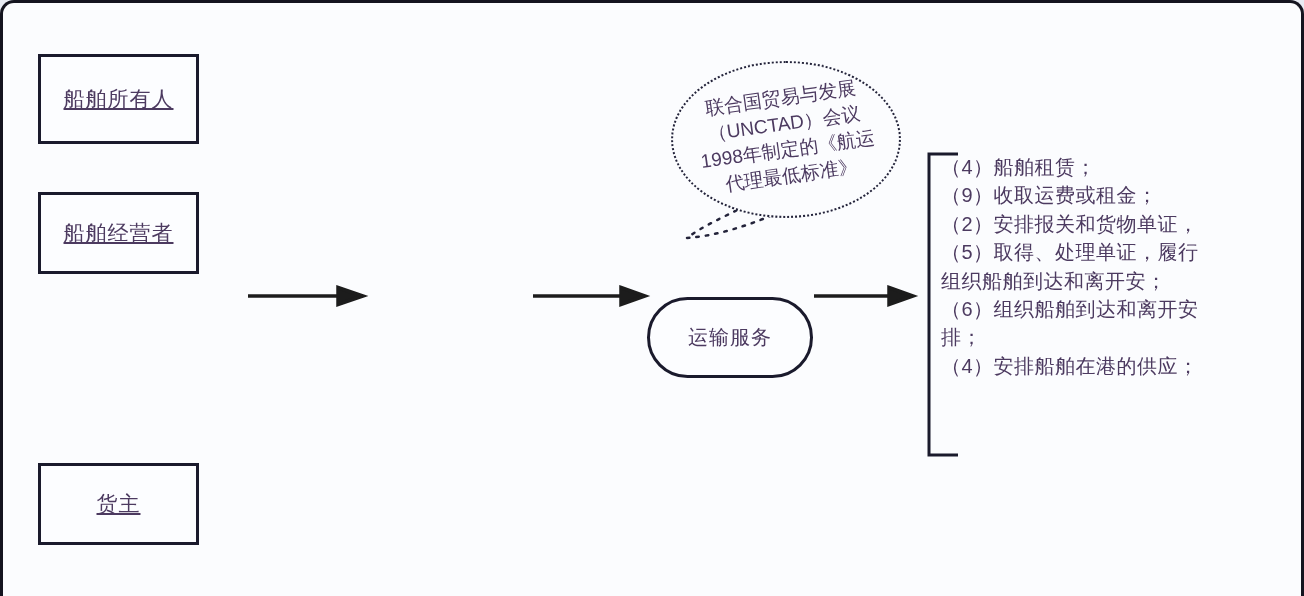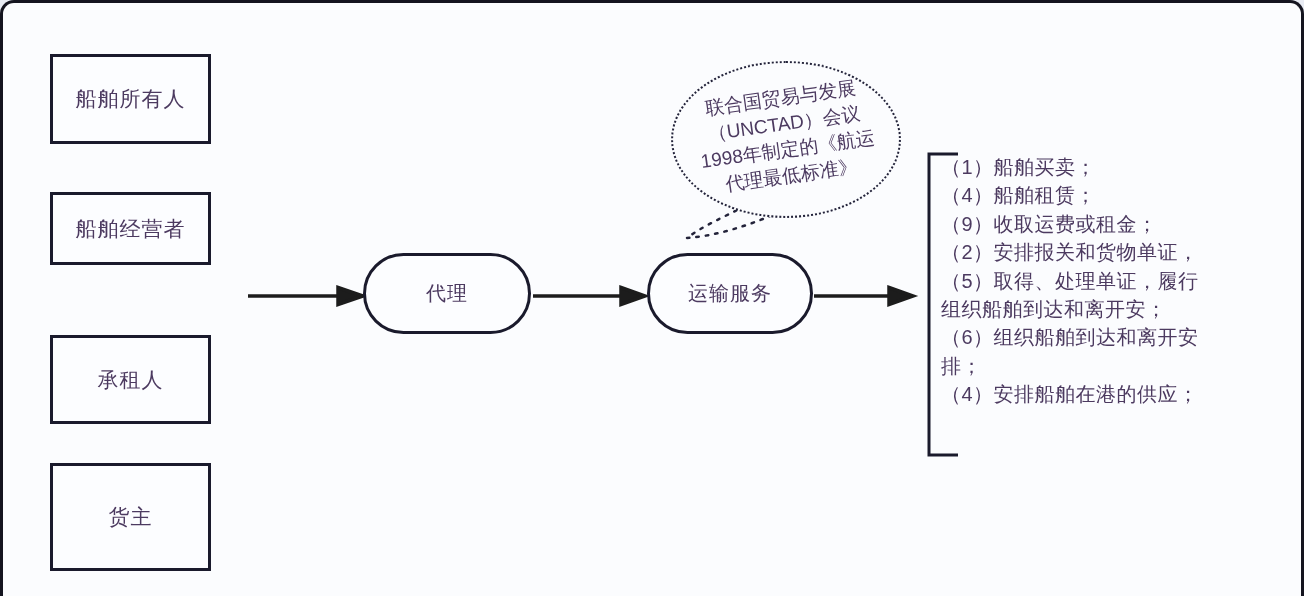--- a/index.html
+++ b/index.html
@@ -18,52 +18,53 @@
     position: absolute;
     inset: 0;
     background: #fbfcfe;
     border: 3px solid #14141f;
     border-bottom: none;
     border-radius: 14px 14px 0 0;
   }
 
   .actor {
     position: absolute;
-    left: 50px;
+    left: 38px;
     width: 161px;
     border: 3px solid #1a1a2c;
     background: #fcfdff;
     display: flex;
     align-items: center;
     justify-content: center;
     font-size: 21px;
     letter-spacing: 1px;
     color: #4c3a60;
+    text-decoration: underline;
   }
   .actor-1 { top: 54px;  height: 90px; }
-  .actor-2 { top: 192px; height: 73px; }
+  .actor-2 { top: 192px; height: 82px; }
   .actor-3 { top: 335px; height: 89px; }
-  .actor-4 { top: 463px; height: 108px; }
+  .actor-4 { top: 463px; height: 82px; }
 
   .stadium {
     position: absolute;
     top: 253px;
     height: 81px;
     border: 3px solid #1a1a2c;
     border-radius: 42px;
     background: #fcfdff;
     display: flex;
     align-items: center;
     justify-content: center;
     font-size: 20px;
     letter-spacing: 1px;
     color: #4c3a60;
   }
   .stadium-agency    { left: 363px; width: 168px; }
-  .stadium-transport { left: 647px; width: 166px; }
+  .stadium-transport { left: 647px; width: 166px; margin-top: 44px; }
 
   .connector-layer {
     position: absolute;
     inset: 0;
     width: 1304px;
     height: 596px;
     pointer-events: none;
   }
 
   .bubble {
@@ -107,60 +108,53 @@
 
 <div class="stage">
   <div class="frame"></div>
 
   <div class="actor actor-1">
     <span>船舶所有人</span>
   </div>
   <div class="actor actor-2">
     <span>船舶经营者</span>
   </div>
-  <div class="actor actor-3">
-    <span>承租人</span>
-  </div>
   <div class="actor actor-4">
     <span>货主</span>
   </div>
 
   <svg class="connector-layer" viewBox="0 0 1304 596" xmlns="http://www.w3.org/2000/svg">
     <g stroke="#1c1c1c" stroke-width="3.5" fill="#1c1c1c">
       <line x1="248" y1="296" x2="339" y2="296"></line>
       <polygon points="338,287.5 363,296 338,304.5"></polygon>
       <line x1="533" y1="296" x2="622" y2="296"></line>
       <polygon points="621,287.5 645,296 621,304.5"></polygon>
       <line x1="814" y1="296" x2="890" y2="296"></line>
       <polygon points="889,287.5 913,296 889,304.5"></polygon>
     </g>
     <path d="M958 154 L929 154 L929 455 L958 455" fill="none" stroke="#1a1a2c" stroke-width="3"></path>
     <g fill="none" stroke="#23233a" stroke-width="2.5" stroke-linecap="round" stroke-dasharray="2.5 7">
       <path d="M745 206 C 722 218 701 227 687 238"></path>
       <path d="M687 238 C 714 236 745 227 775 214"></path>
     </g>
   </svg>
 
-  <div class="stadium stadium-agency">
-    <span>代理</span>
-  </div>
   <div class="stadium stadium-transport">
     <span>运输服务</span>
   </div>
 
   <div class="bubble"></div>
   <div class="bubble-text">
     <div>联合国贸易与发展</div>
     <div>（UNCTAD）会议</div>
     <div>1998年制定的《航运</div>
     <div>代理最低标准》</div>
   </div>
 
   <div class="services-list">
-    <div class="service-line">（1）船舶买卖；</div>
     <div class="service-line">（4）船舶租赁；</div>
     <div class="service-line">（9）收取运费或租金；</div>
     <div class="service-line">（2）安排报关和货物单证，</div>
     <div class="service-line">（5）取得、处理单证，履行</div>
     <div class="service-line">组织船舶到达和离开安；</div>
     <div class="service-line">（6）组织船舶到达和离开安</div>
     <div class="service-line">排；</div>
     <div class="service-line">（4）安排船舶在港的供应；</div>
   </div>
 </div>

